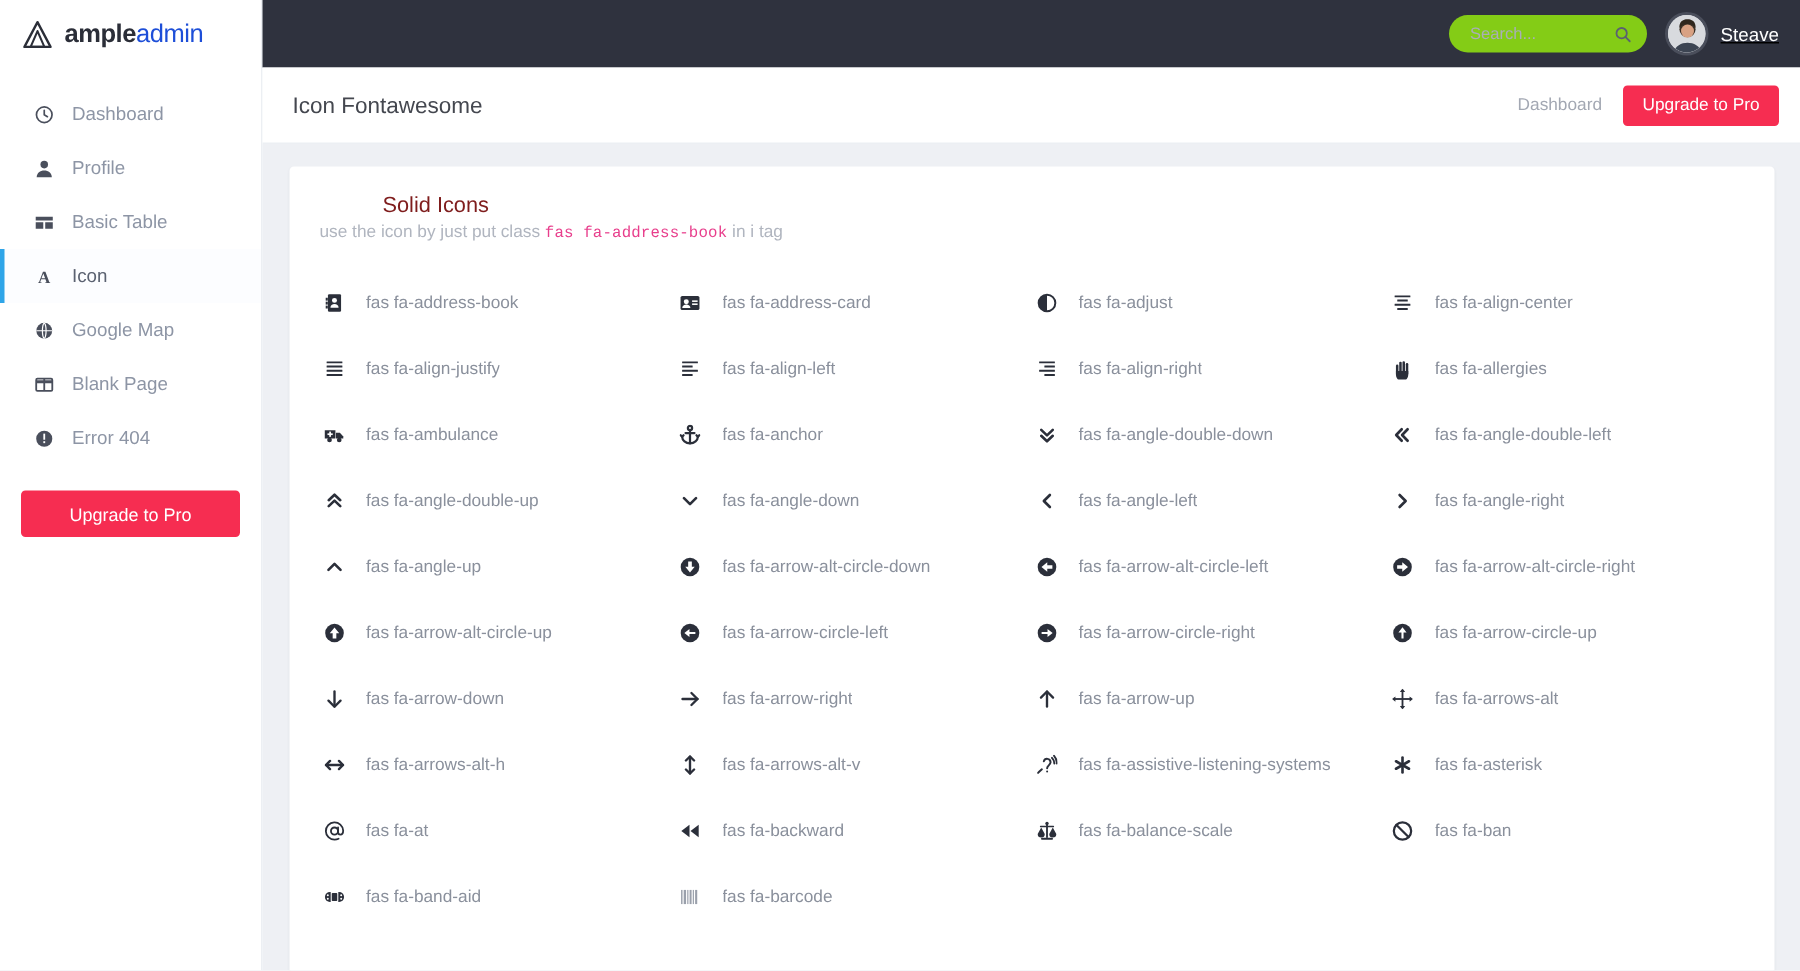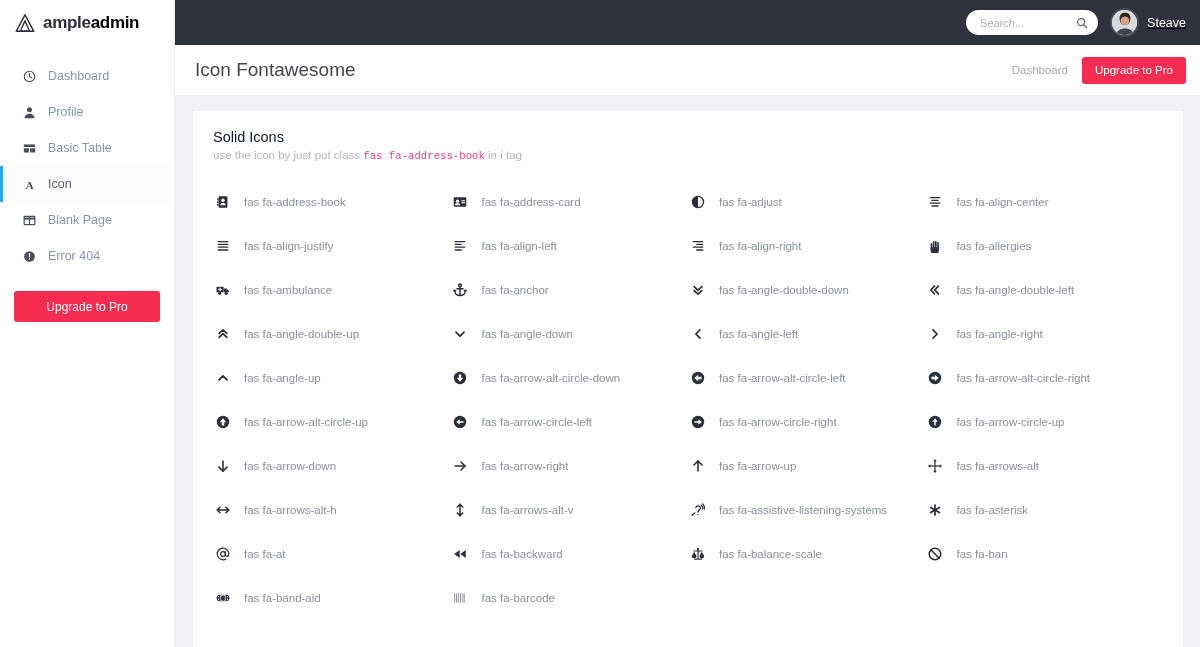--- a/index.html
+++ b/index.html
@@ -17,21 +17,21 @@
     background: #ffffff; border-right: 1px solid #eceff3;
     display: flex; flex-direction: column;
   }
   .brand {
     height: 45px; display: flex; align-items: center; gap: 7px;
     padding: 0 0 0 14px;
   }
   .brand-mark { width: 22px; height: 22px; display: block; }
   .brand-text { font-size: 17px; letter-spacing: -.3px; color: #2b2e38; white-space: nowrap; }
   .brand-text b { font-weight: 700; }
-  .brand-text span { font-weight: 700; color: #000000; }
+  .brand-text span { font-weight: 400; color: #1d4ed8; }
 
   .nav { margin-top: 13px; display: flex; flex-direction: column; }
   .nav-item {
     height: 36px; display: flex; align-items: center; gap: 12px;
     padding-left: 19px; border-left: 3px solid transparent;
     color: #8d95a5; font-size: 12.5px; cursor: pointer;
     text-decoration: none;
   }
   .nav-item .ic { width: 14px; height: 14px; display: flex; align-items: center; justify-content: center; color: #4a4f5c; flex: 0 0 14px; }
   .nav-item.active { border-left-color: #2fa5e8; background: #fcfdff; }
@@ -47,21 +47,21 @@
 
   
   .main { flex: 1; display: flex; flex-direction: column; height: 647px; min-width: 0; }
 
   .topbar {
     height: 45px; background: #2f323e; display: flex; align-items: center;
     justify-content: flex-end; padding-right: 14px; gap: 12px;
   }
   .search-wrap {
     position: relative; width: 132px; height: 25px;
-    background: #ffffff; border-radius: 13px; display: flex; align-items: center;
+    background: #84cc16; border-radius: 13px; display: flex; align-items: center;
   }
   .search-wrap input {
     width: 100%; height: 100%; border: none; background: transparent; outline: none;
     font-size: 11px; font-family: inherit; color: #555; padding: 0 26px 0 14px;
   }
   .search-wrap input::placeholder { color: #a9aeb8; }
   .search-btn {
     position: absolute; right: 8px; top: 0; height: 25px; width: 16px;
     display: flex; align-items: center; justify-content: center;
     background: none; border: none; cursor: pointer; padding: 0;
@@ -70,33 +70,33 @@
   .avatar {
     width: 29px; height: 29px; border-radius: 50%; overflow: hidden;
     border: 2px solid #4a4e5b; background: #cfd3da; display: block;
   }
   .uname { color: #fff; font-size: 12.5px; }
 
   .pagehead {
     height: 51px; background: #fff; border-bottom: 1px solid #eceff3;
     display: flex; align-items: center; padding: 0 14px 0 20px; gap: 14px;
   }
-  .ptitle { font-size: 19px; color: #44474f; font-weight: 400; flex: 1; }
+  .ptitle { font-size: 15px; color: #44474f; font-weight: 400; flex: 1; }
   .crumb { font-size: 11.5px; color: #a3a8b3; cursor: pointer; }
   .head-cta {
     background: #f62d51; color: #fff; border: none; border-radius: 3px;
     height: 27px; padding: 0 13px; font-size: 11.5px; font-family: inherit; cursor: pointer;
   }
 
   .scroll { flex: 1; overflow: hidden; padding: 15px 17px 0 18px; }
   .card {
     background: #fff; border-radius: 3px; box-shadow: 0 1px 2px rgba(40,50,70,.06);
     padding: 18px 20px 20px 20px; min-height: 560px;
   }
-  .card-title { font-size: 14.5px; color: #0f172a; font-weight: 400; margin-bottom: 4px; }
+  .card-title { font-size: 14.5px; color: #7f1d1d; font-weight: 400; margin-bottom: 4px; margin-left: 42px; }
   .card-sub { font-size: 11.5px; color: #b0b5bf; }
   .card-sub code {
     font-family: "Liberation Mono", monospace; font-size: 10.5px; color: #e83e8c;
     letter-spacing: .1px;
   }
 
   .grid {
     margin-top: 18px;
     display: grid; grid-template-columns: repeat(4, 1fr);
     row-gap: 0; column-gap: 0;
@@ -162,20 +162,29 @@
 
       <a class="nav-item active">
         <span class="ic">
           <svg viewBox="0 0 16 16" width="13" height="13">
               <text x="8" y="13" font-family="Liberation Serif, serif" font-size="14" font-weight="700" fill="currentColor" text-anchor="middle">A</text>
             </svg>
         </span>
         <span class="lbl">Icon</span>
       </a>
 
+      <a class="nav-item">
+        <span class="ic">
+          <svg viewBox="0 0 16 16" width="13" height="13" fill="none" stroke="currentColor" stroke-width="1.3">
+              <circle cx="8" cy="8" r="6.5" fill="currentColor" stroke="none"></circle>
+              <path d="M1.5 8h13M8 1.5c2 2 2 11 0 13M8 1.5c-2 2-2 11 0 13" stroke="#fff" stroke-width="1"></path>
+            </svg>
+        </span>
+        <span class="lbl">Google Map</span>
+      </a>
 
       <a class="nav-item">
         <span class="ic">
           <svg viewBox="0 0 16 16" width="13" height="13" fill="none" stroke="currentColor" stroke-width="1.5">
               <rect x="1.4" y="3" width="13.2" height="10" rx="1"></rect>
               <path d="M8 3v10"></path>
               <path d="M1.4 5.6h13.2" stroke-width="2.4"></path>
             </svg>
         </span>
         <span class="lbl">Blank Page</span>

